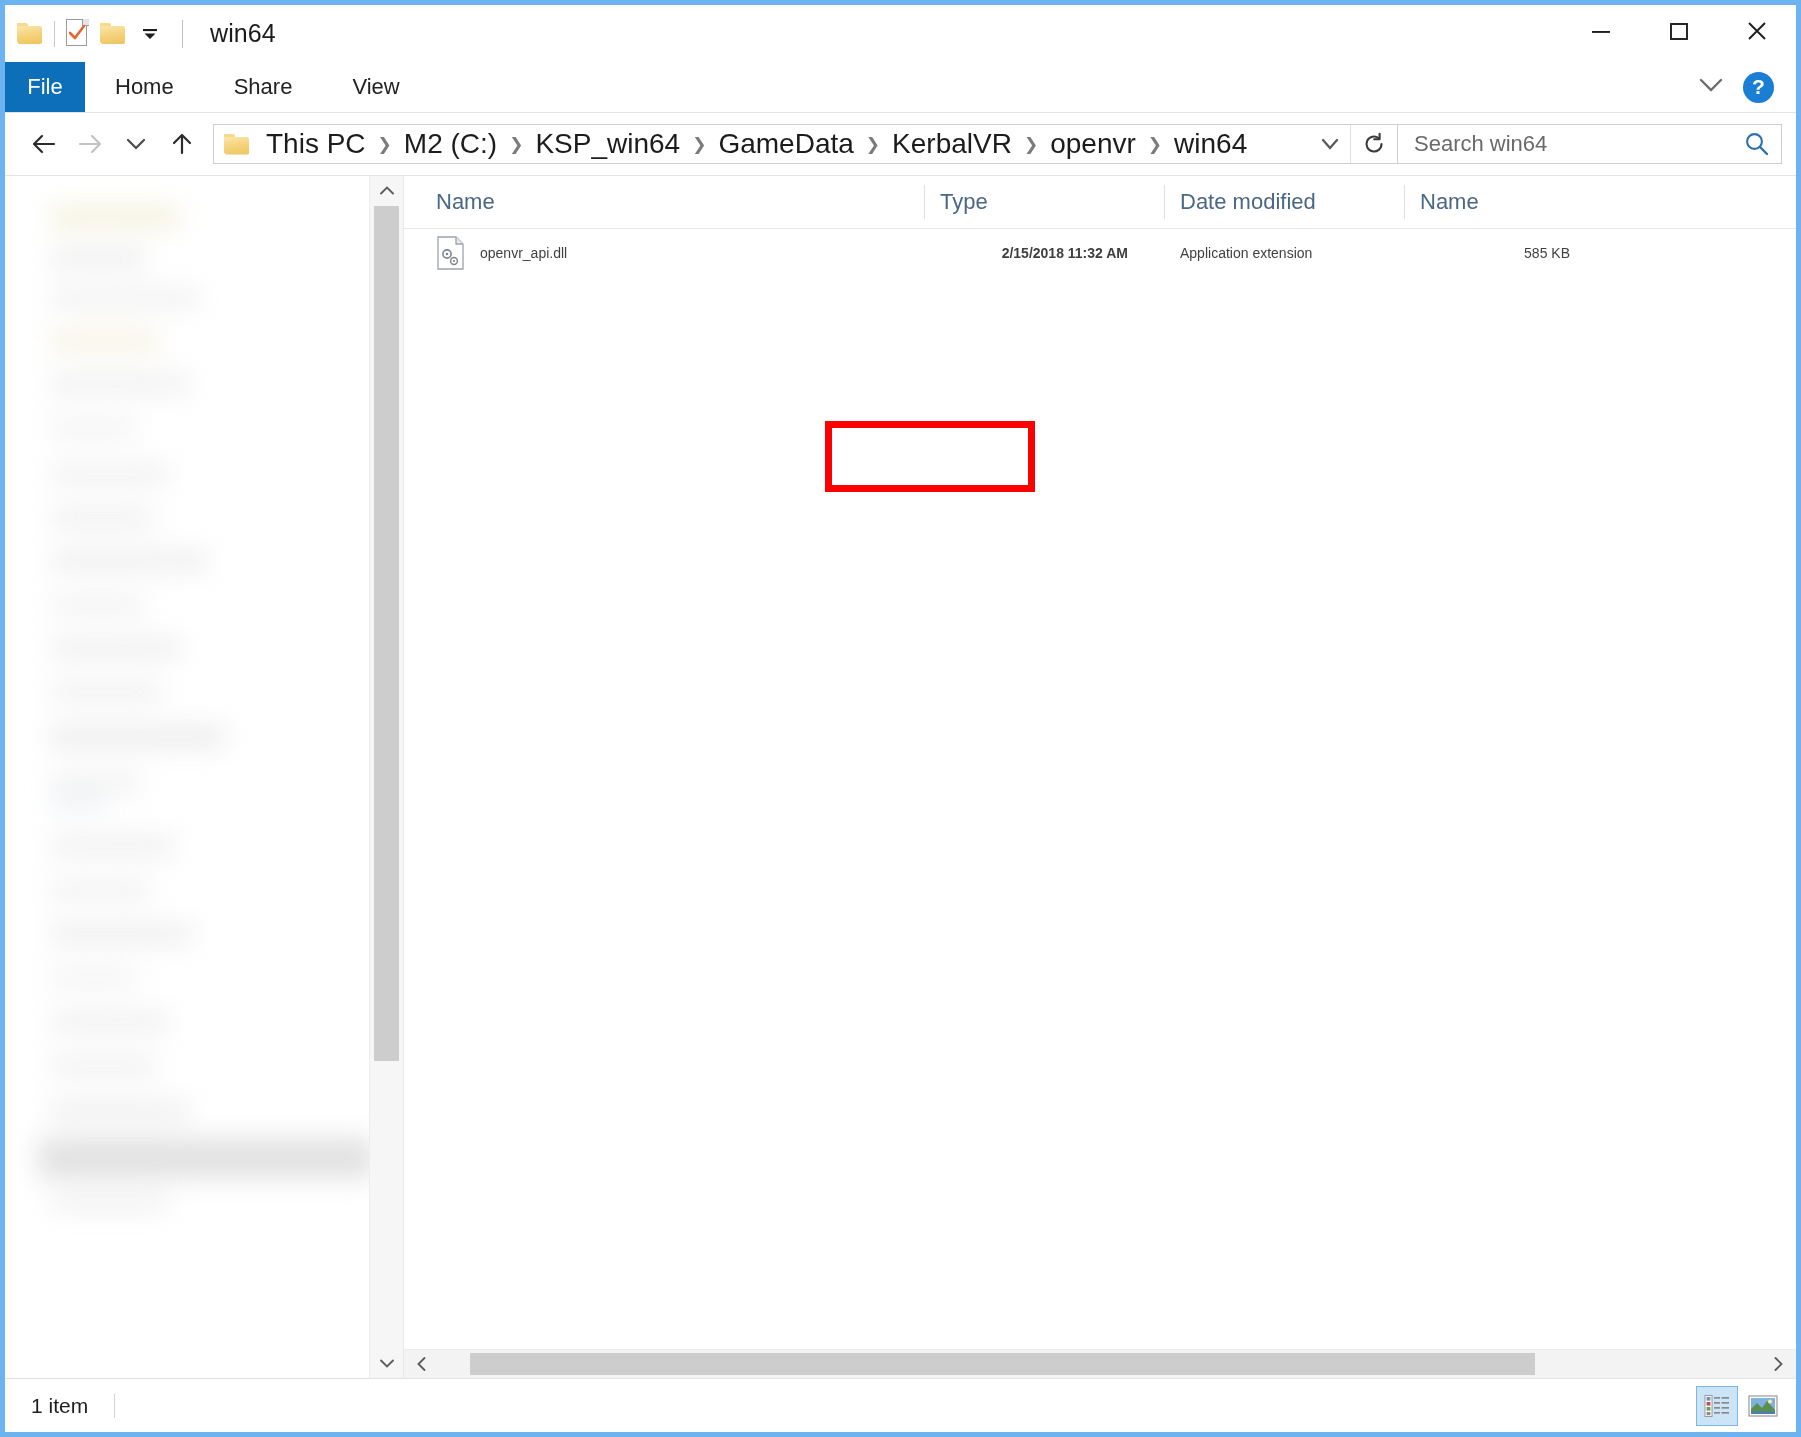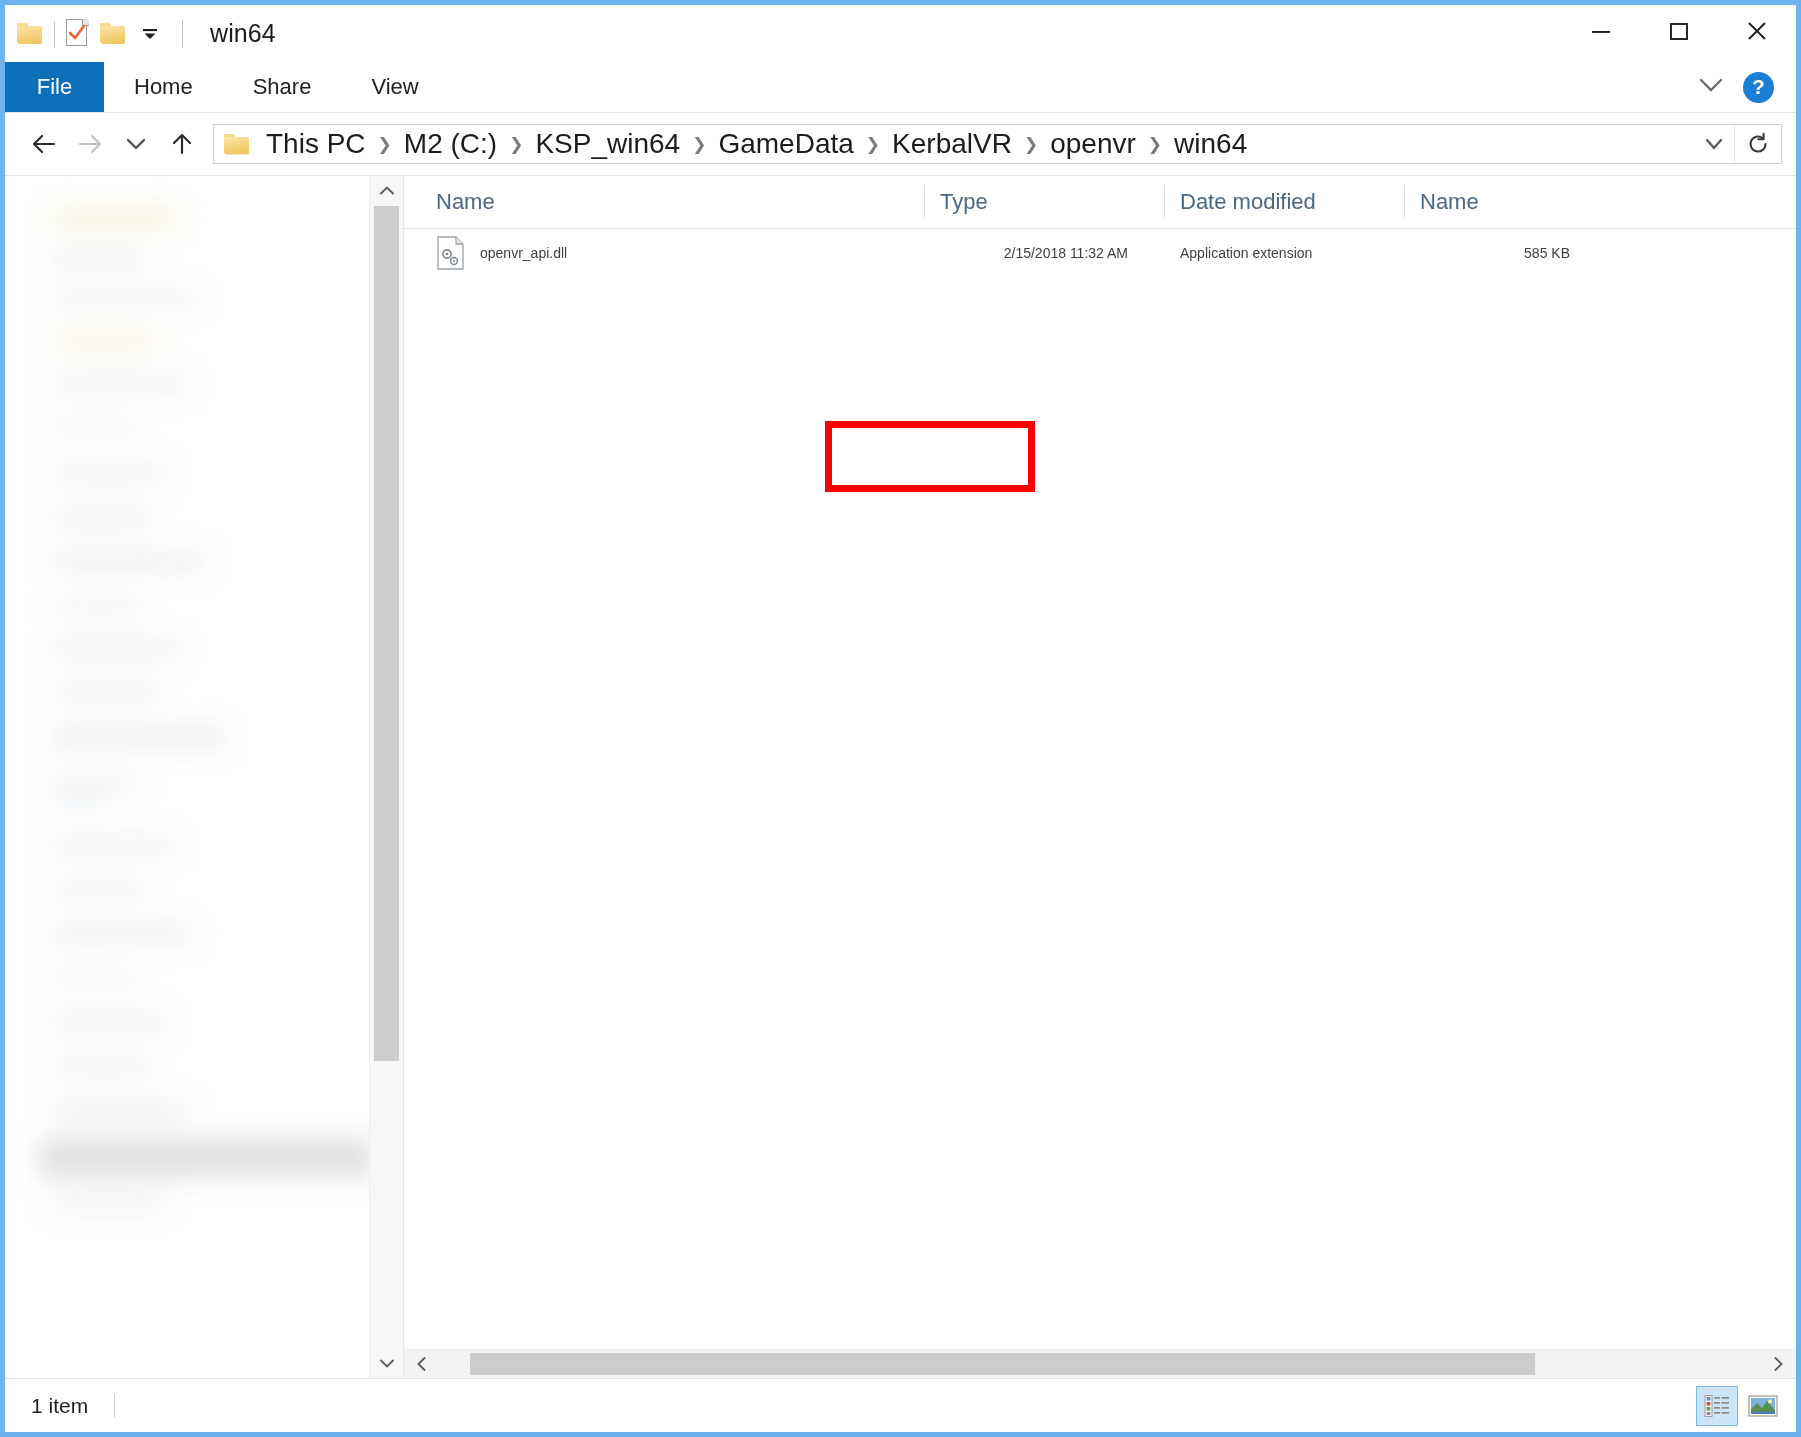--- a/index.html
+++ b/index.html
@@ -142,21 +142,21 @@
     align-items: center;
     justify-content: center;
     font-size: 22px;
     color: #222222;
     padding: 0 30px;
     cursor: default;
   }
   .tab.file {
     background: #0d6fba;
     color: #ffffff;
-    width: 99px;
+    width: 80px;
     padding: 0;
   }
   .ribbon-right {
     position: absolute;
     right: 8px;
     top: 0;
     height: 50px;
     display: flex;
     align-items: center;
     gap: 16px;
@@ -385,20 +385,21 @@
     box-sizing: border-box;
     gap: 14px;
   }
   .cell-date {
     width: 240px; flex: 0 0 240px;
     text-align: right;
     padding-right: 36px;
     box-sizing: border-box;
     justify-content: flex-end;
     display: flex;
+    font-weight: bold;
   }
   .cell-type {
     width: 240px; flex: 0 0 240px;
     padding-left: 16px;
     box-sizing: border-box;
   }
   .cell-size {
     width: 200px; flex: 0 0 200px;
     text-align: right;
     padding-right: 34px;
@@ -601,20 +602,29 @@
         </svg>
       </div>
       <div class="crumb-refresh">
         <svg width="26" height="26" viewBox="0 0 26 26">
           <path d="M20.5 13 A7.5 7.5 0 1 1 17.5 7" stroke="#3a3a3a" stroke-width="2.1" fill="none" stroke-linecap="round"></path>
           <path d="M18.6 2.8 L18.6 8.2 L13.2 8.2" stroke="#3a3a3a" stroke-width="2.1" fill="none" stroke-linecap="round" stroke-linejoin="round"></path>
         </svg>
       </div>
     </div>
 
+    <div class="searchbox">
+      <input type="text" placeholder="Search win64" style="">
+      <span class="search-ico">
+        <svg width="28" height="28" viewBox="0 0 28 28">
+          <circle cx="11.5" cy="11.5" r="7.4" fill="none" stroke="#2b6fad" stroke-width="2.1"></circle>
+          <path d="M17 17 L24 24" stroke="#2b6fad" stroke-width="2.4" stroke-linecap="round"></path>
+        </svg>
+      </span>
+    </div>
   </div>
 
   <div class="content">
 
     <div class="navpane">
       <div class="blurcanvas">
         <div class="bl" style="left:12px;  top:10px;  width:130px; height:22px; background:#f2efd8;"></div>
         <div class="bl" style="left:12px;  top:52px;  width:96px;  height:20px; background:#ececec;"></div>
         <div class="bl" style="left:12px;  top:92px;  width:150px; height:20px; background:#efefef;"></div>
         <div class="bl" style="left:12px;  top:135px; width:110px; height:20px; background:#f4f0dd;"></div>

